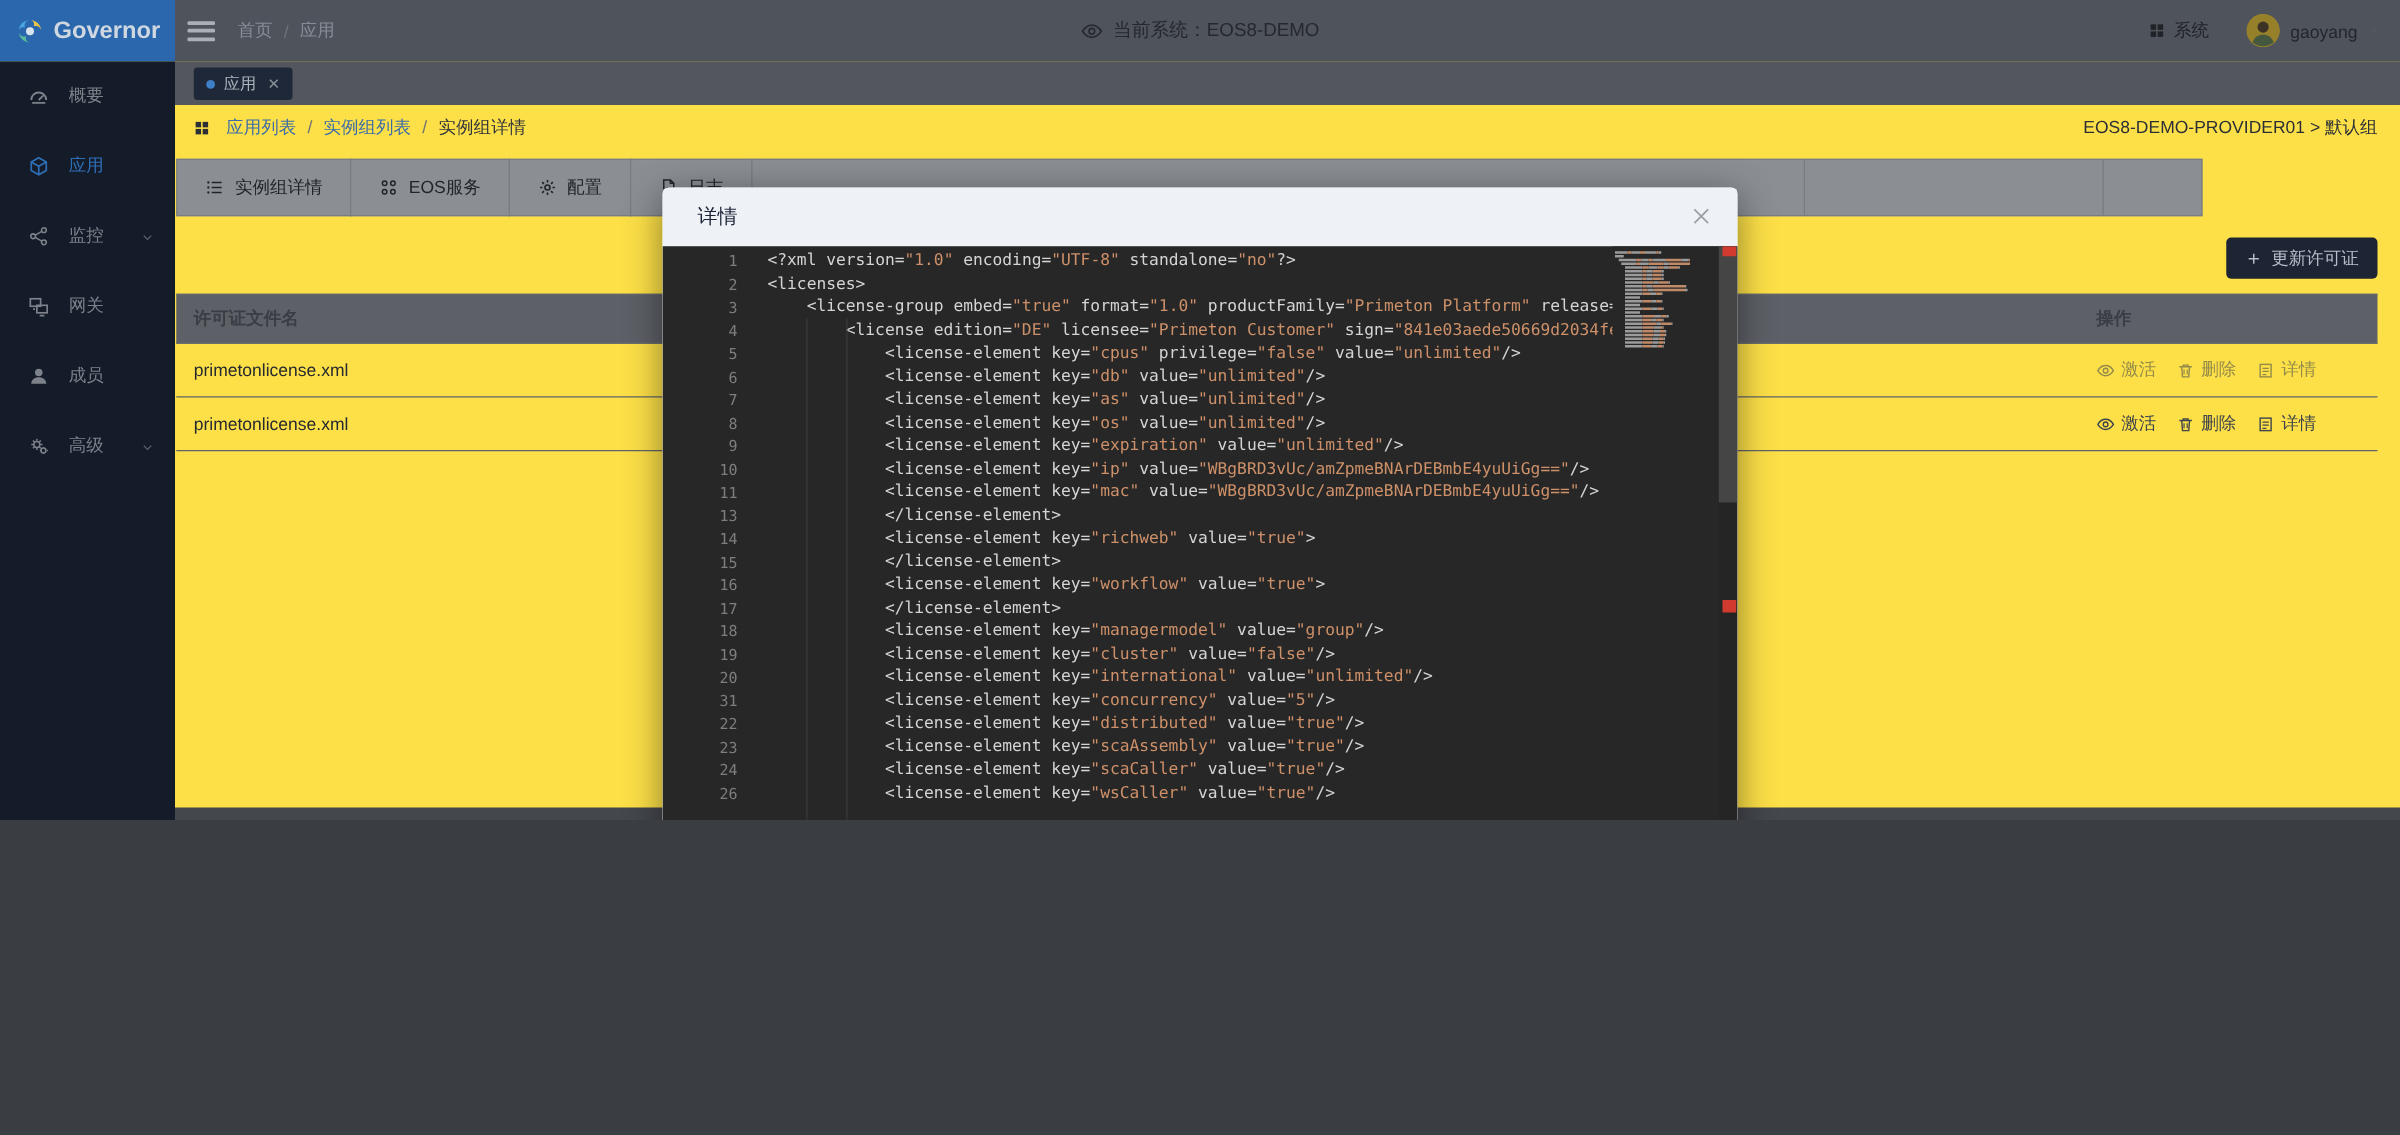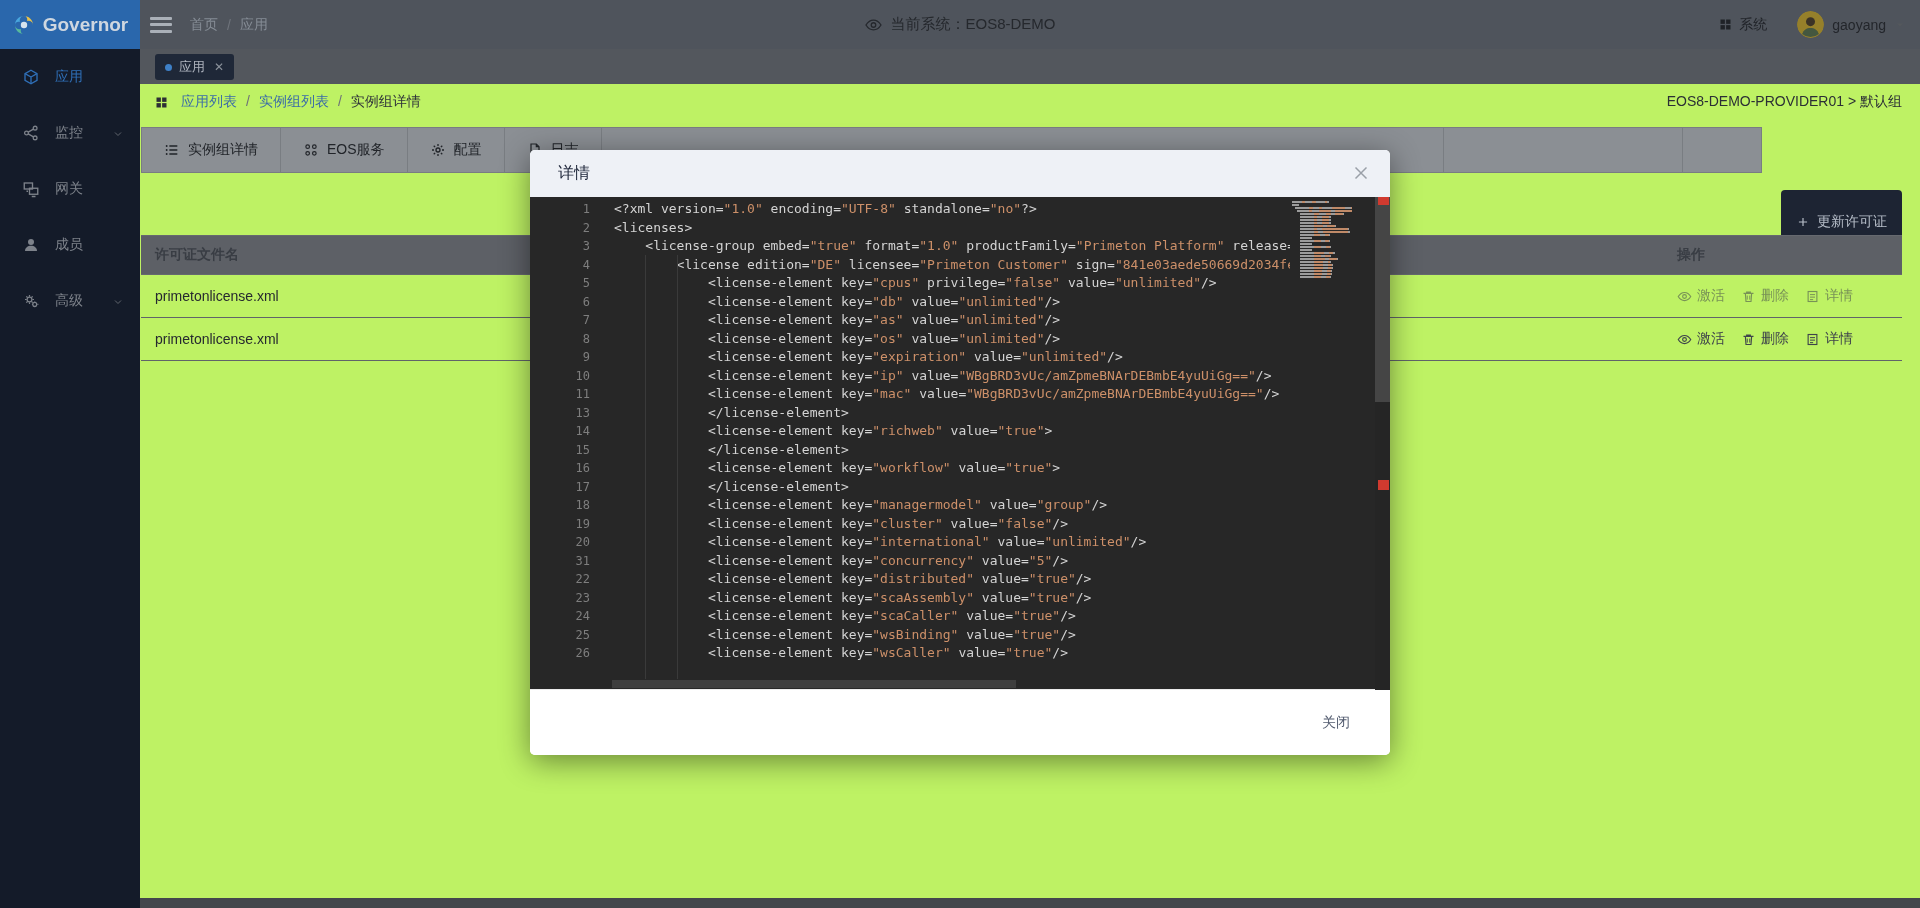--- a/index.html
+++ b/index.html
@@ -1,16 +1,16 @@
 <!DOCTYPE html>
 <html><head>
 <meta charset="utf-8">
 <style>
   html,body{margin:0;padding:0;background:#3a3d42;}
-  .screen{position:relative;width:1920px;height:908px;background:#bef264;overflow:hidden;
+  .screen{position:relative;width:1920px;height:656px;background:#fde047;overflow:hidden;
           font-family:"Liberation Sans",sans-serif;}
   .ic{display:inline-block;vertical-align:middle;flex:none;}
 
   
   .topbar{position:absolute;left:0;top:0;right:0;height:49px;background:#4f545c;z-index:5;}
   .logo{position:absolute;left:0;top:0;width:140px;height:49px;background:#2a67ac;
         display:flex;align-items:center;justify-content:center;gap:7px;
         color:#cfd7e0;font-size:19px;font-weight:bold;}
   .tb-left{position:absolute;left:150px;top:0;height:49px;display:flex;align-items:center;gap:18px;}
   .hamburger{width:22px;height:16px;display:flex;flex-direction:column;justify-content:space-between;cursor:pointer;}
@@ -49,21 +49,21 @@
 
   
   .toolbar{position:absolute;left:141px;top:127px;height:46px;display:flex;z-index:1;}
   .tbtn{box-sizing:border-box;height:46px;background:#8b8f94;border:1px solid #797d82;margin-right:-1px;
         display:flex;align-items:center;gap:8px;padding:0 22px;color:#212429;font-size:14px;cursor:pointer;white-space:nowrap;}
   .tbtn-strip{box-sizing:border-box;position:relative;height:46px;width:1161px;background:#8b8f94;border:1px solid #797d82;}
   .tbtn-strip i{position:absolute;top:0;bottom:0;width:1px;background:#797d82;}
 
   
   .update-btn{position:absolute;right:18px;top:190px;height:33px;background:#1d2433;border-radius:4px;
-              color:#b7bec9;font-size:14px;display:flex;align-items:center;gap:7px;padding:15px 15px;cursor:pointer;}
+              color:#b7bec9;font-size:14px;display:flex;align-items:center;gap:7px;padding:0 15px;cursor:pointer;}
   .table{position:absolute;left:141px;right:18px;top:235px;font-size:14px;}
   .thead{height:38px;background:#5d6066;border-top:1px solid #66696f;border-bottom:1px solid #66696f;
          display:flex;align-items:center;color:#393d44;font-weight:bold;}
   .col-file{flex:1;padding-left:14px;}
   .col-act{width:225px;}
   .trow{height:42px;border-bottom:1px solid #606469;display:flex;align-items:center;color:#26292f;}
   .actions{display:flex;align-items:center;gap:16px;}
   .act{display:flex;align-items:center;gap:5px;color:#3f444b;cursor:pointer;white-space:nowrap;}
   .trow.dim .act{opacity:.55;}
   .bottomstrip{position:absolute;left:140px;right:0;bottom:0;height:10px;background:#44474c;}
@@ -151,20 +151,28 @@
         </svg>
       </span>
       <span class="tb-user">gaoyang</span>
       <svg class="ic" width="12" height="12" viewBox="0 0 24 24" style="color:#55585d">
         <path d="M6 9l6 6 6-6z" fill="currentColor"></path>
       </svg>
     </div>
   </header>
 
   <aside class="sidebar">
+      <div class="side-item">
+        <svg class="ic" width="18" height="18" viewBox="0 0 24 24">
+          <path d="M4 16a8 8 0 1 1 16 0" fill="none" stroke="currentColor" stroke-width="2"></path>
+          <path d="M12 16l5-5" stroke="currentColor" stroke-width="2"></path>
+          <path d="M5 19h14" stroke="currentColor" stroke-width="2"></path>
+        </svg>
+        <span class="side-label">概要</span>
+      </div>
       <div class="side-item active">
         <svg class="ic" width="18" height="18" viewBox="0 0 24 24">
           <path d="M12 3l8 4.5v9L12 21l-8-4.5v-9z" fill="none" stroke="currentColor" stroke-width="1.8"></path>
           <path d="M12 12l8-4.5M12 12L4 7.5M12 12v9" fill="none" stroke="currentColor" stroke-width="1.8"></path>
         </svg>
         <span class="side-label">应用</span>
       </div>
       <div class="side-item">
         <svg class="ic" width="18" height="18" viewBox="0 0 24 24">
           <circle cx="6" cy="12" r="2.5" fill="none" stroke="currentColor" stroke-width="1.7"></circle>
@@ -368,21 +376,20 @@
           <div class="cl"><span class="ln">15</span><span class="lc"><span class="pl">            &lt;/license-element&gt;</span></span></div>
           <div class="cl"><span class="ln">16</span><span class="lc"><span class="pl">            &lt;license-element key=</span><span class="str">"workflow"</span><span class="pl"> value=</span><span class="str">"true"</span><span class="pl">&gt;</span></span></div>
           <div class="cl"><span class="ln">17</span><span class="lc"><span class="pl">            &lt;/license-element&gt;</span></span></div>
           <div class="cl"><span class="ln">18</span><span class="lc"><span class="pl">            &lt;license-element key=</span><span class="str">"managermodel"</span><span class="pl"> value=</span><span class="str">"group"</span><span class="pl">/&gt;</span></span></div>
           <div class="cl"><span class="ln">19</span><span class="lc"><span class="pl">            &lt;license-element key=</span><span class="str">"cluster"</span><span class="pl"> value=</span><span class="str">"false"</span><span class="pl">/&gt;</span></span></div>
           <div class="cl"><span class="ln">20</span><span class="lc"><span class="pl">            &lt;license-element key=</span><span class="str">"international"</span><span class="pl"> value=</span><span class="str">"unlimited"</span><span class="pl">/&gt;</span></span></div>
           <div class="cl"><span class="ln">31</span><span class="lc"><span class="pl">            &lt;license-element key=</span><span class="str">"concurrency"</span><span class="pl"> value=</span><span class="str">"5"</span><span class="pl">/&gt;</span></span></div>
           <div class="cl"><span class="ln">22</span><span class="lc"><span class="pl">            &lt;license-element key=</span><span class="str">"distributed"</span><span class="pl"> value=</span><span class="str">"true"</span><span class="pl">/&gt;</span></span></div>
           <div class="cl"><span class="ln">23</span><span class="lc"><span class="pl">            &lt;license-element key=</span><span class="str">"scaAssembly"</span><span class="pl"> value=</span><span class="str">"true"</span><span class="pl">/&gt;</span></span></div>
           <div class="cl"><span class="ln">24</span><span class="lc"><span class="pl">            &lt;license-element key=</span><span class="str">"scaCaller"</span><span class="pl"> value=</span><span class="str">"true"</span><span class="pl">/&gt;</span></span></div>
-          <div class="cl"><span class="ln">25</span><span class="lc"><span class="pl">            &lt;license-element key=</span><span class="str">"wsBinding"</span><span class="pl"> value=</span><span class="str">"true"</span><span class="pl">/&gt;</span></span></div>
           <div class="cl"><span class="ln">26</span><span class="lc"><span class="pl">            &lt;license-element key=</span><span class="str">"wsCaller"</span><span class="pl"> value=</span><span class="str">"true"</span><span class="pl">/&gt;</span></span></div>
         </div>
       <div class="minimap" id="minimap">
           <div class="mm-row" style="margin-left:2px">
             <span class="mm-seg" style="width:9.520000000000001px"></span>
             <span class="mm-seg str" style="width:3.4000000000000004px"></span>
             <span class="mm-seg" style="width:6.800000000000001px"></span>
             <span class="mm-seg str" style="width:4.760000000000001px"></span>
             <span class="mm-seg" style="width:8.16px"></span>
             <span class="mm-seg str" style="width:2.72px"></span>

